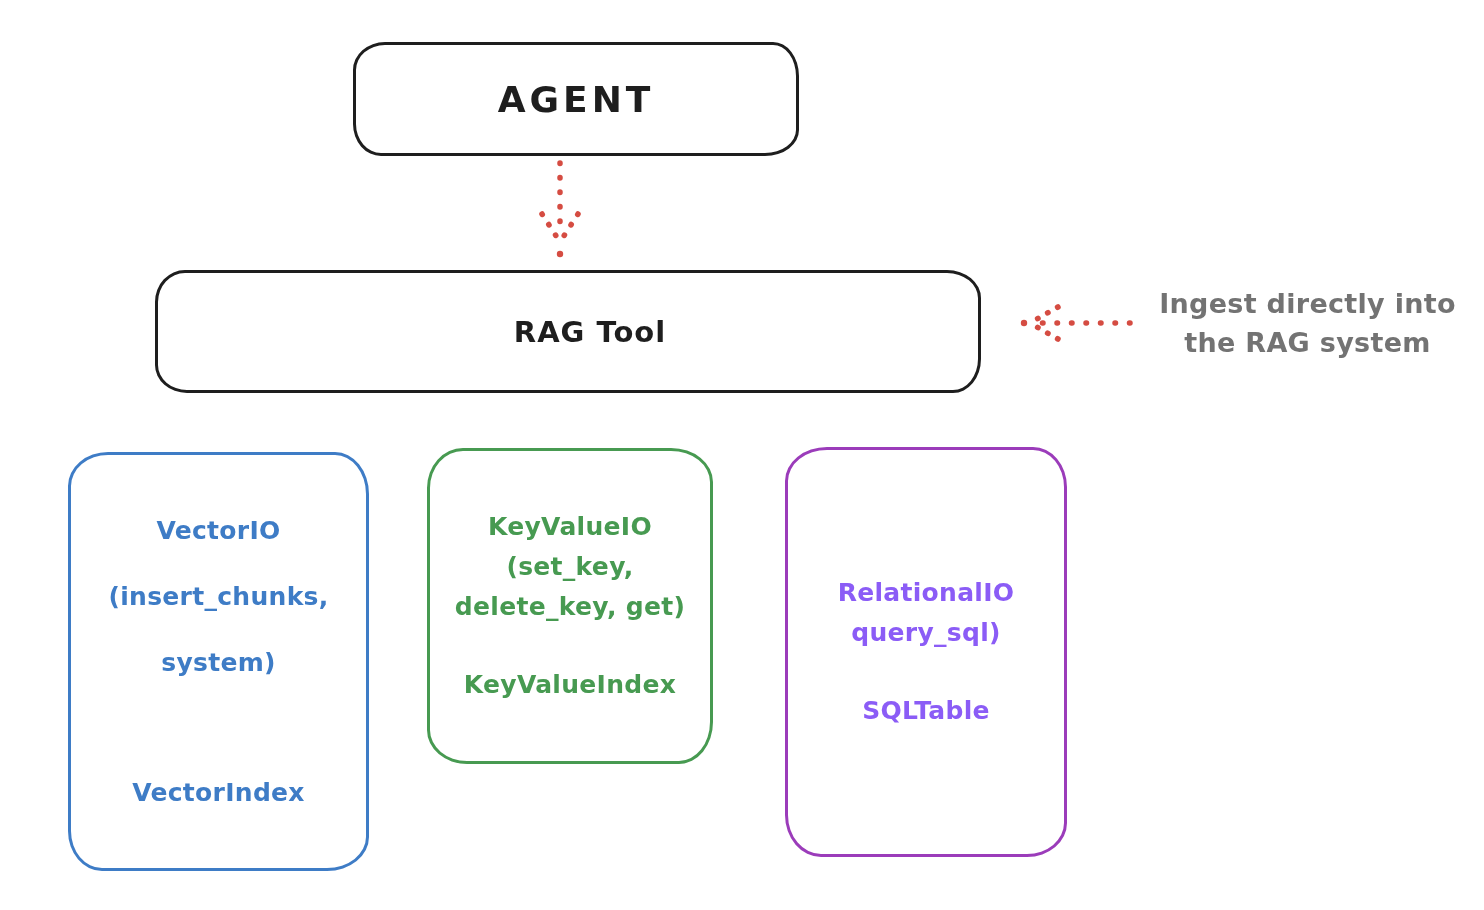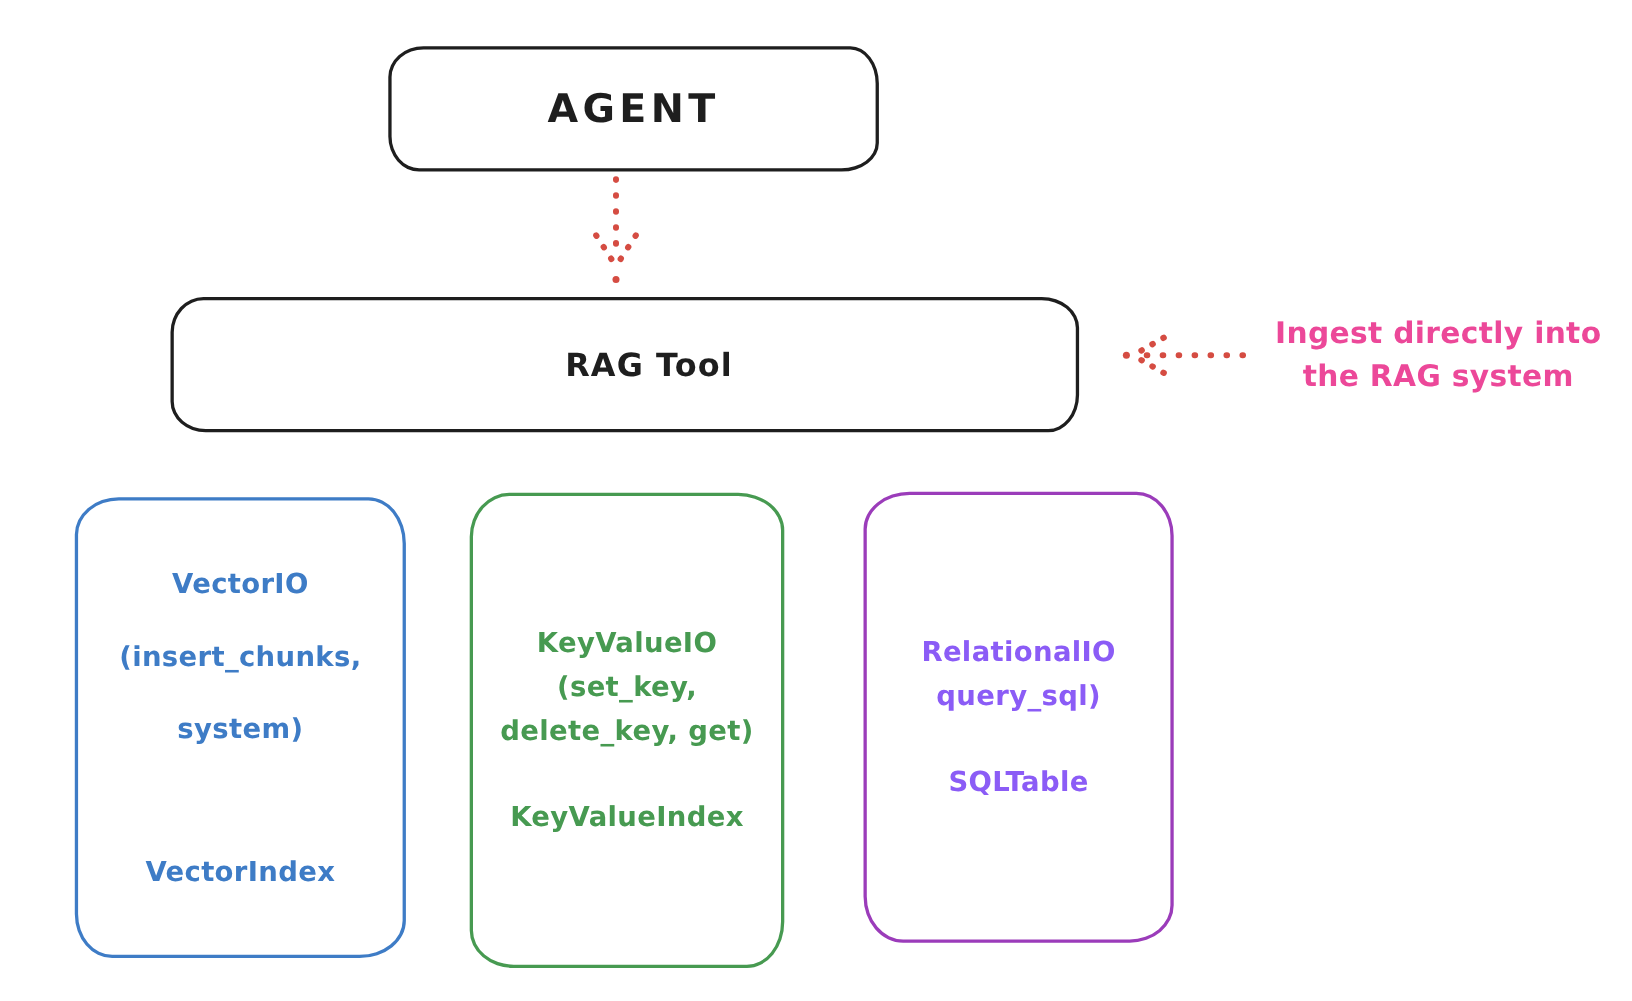--- a/index.html
+++ b/index.html
@@ -41,36 +41,36 @@
     letter-spacing: 0.3px;
   }
   .io-box .io-gap { height: 38px; }
   .io-vector {
     left: 68px; top: 452px; width: 301px; height: 419px;
     color: #3e7cc6; border-color: #3e7cc6;
     border-radius: 40px 34px 42px 34px / 34px 42px 34px 40px;
     gap: 26px;
   }
   .io-keyvalue {
-    left: 427px; top: 448px; width: 286px; height: 432px;
+    left: 427px; top: 448px; width: 286px; height: 316px;
     color: #479a51; border-color: #479a51;
     border-radius: 36px 42px 34px 40px / 40px 34px 42px 34px;
   }
   .io-relational {
     left: 785px; top: 447px; width: 282px; height: 410px;
     color: #8b5cf6; border-color: #9b3cba;
     border-radius: 42px 34px 40px 36px / 34px 40px 34px 42px;
   }
   .io-line { display: block; }
   .arrow-down-svg { position: absolute; left: 528px; top: 158px; }
   .arrow-left-svg { position: absolute; left: 1016px; top: 300px; }
   .annotation {
     position: absolute;
     left: 1140px; top: 284px; width: 335px;
-    color: #ec4899;
+    color: #737373;
     font-size: 27px; font-weight: 700;
     line-height: 39px;
     text-align: center;
     letter-spacing: 0.3px;
   }
 </style>
 </head>
 <body>
 
 <div class="canvas">

